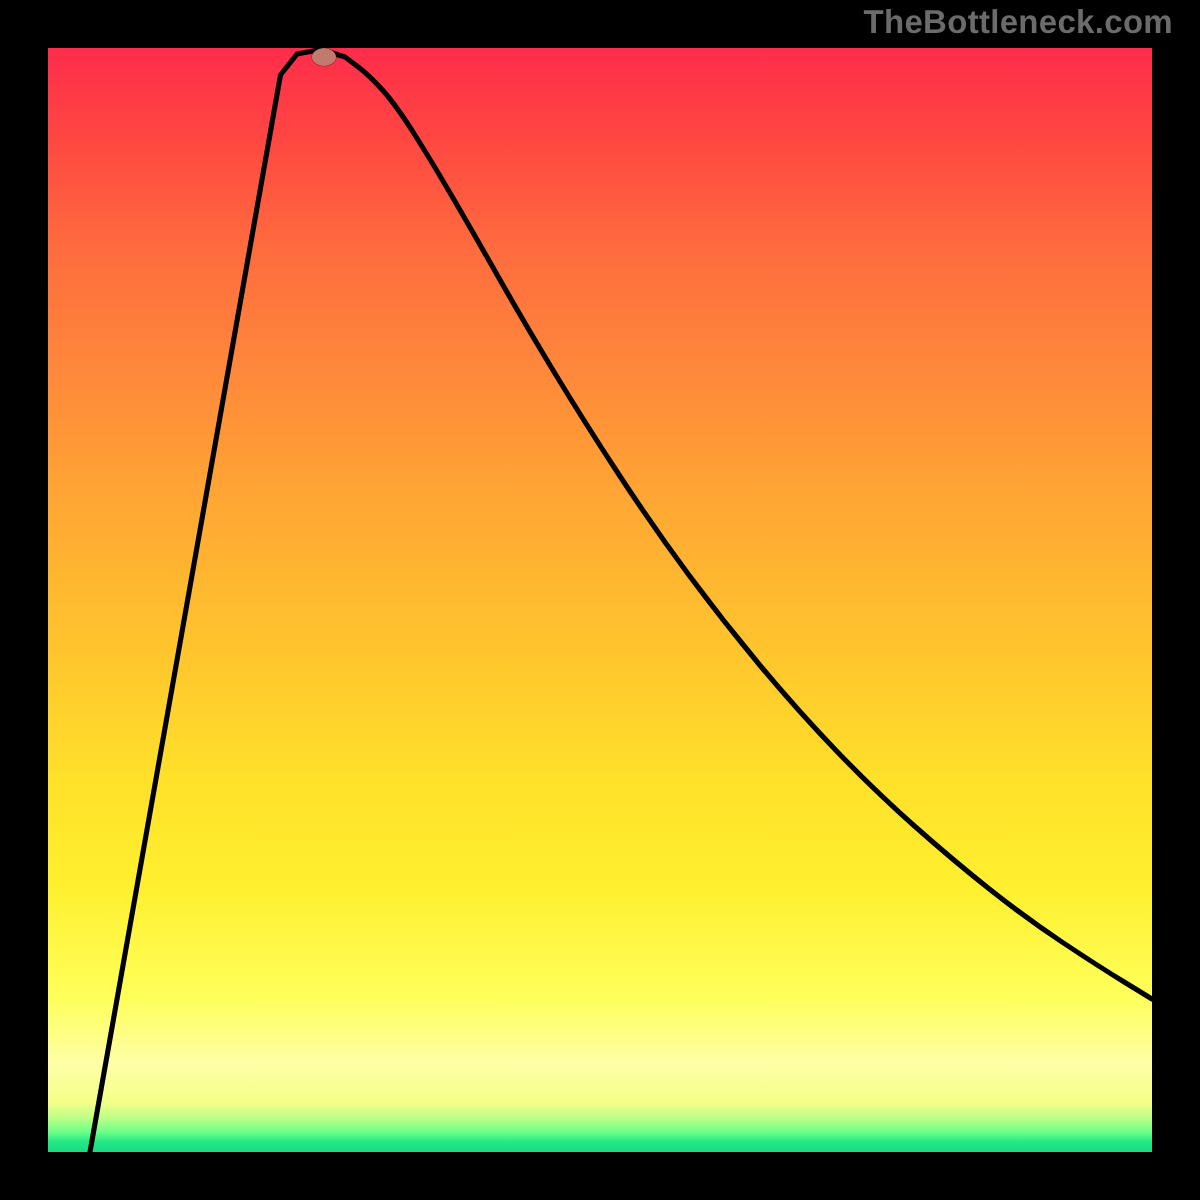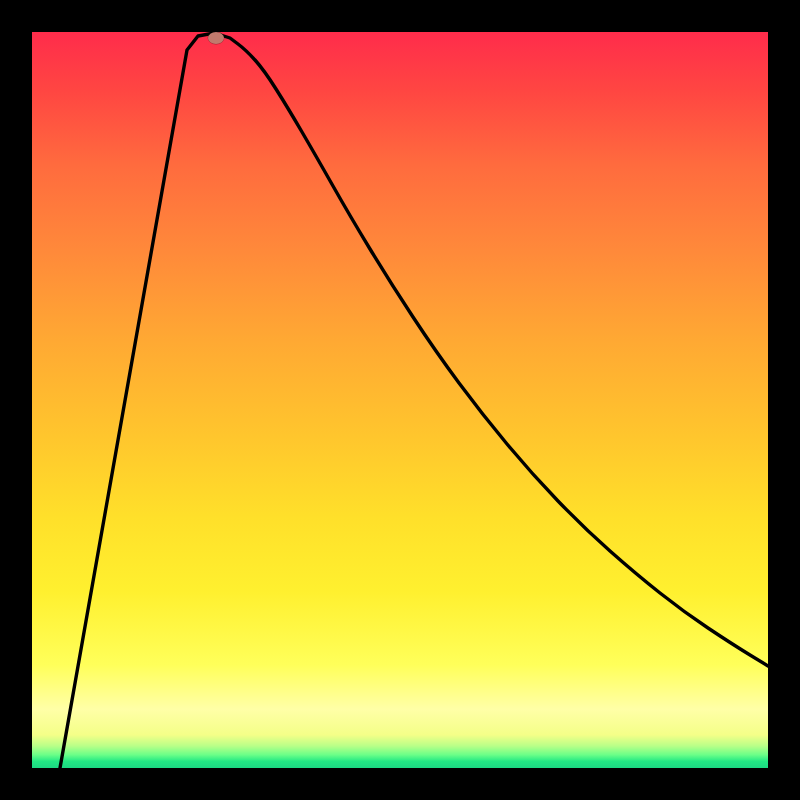--- a/index.html
+++ b/index.html
@@ -67,20 +67,21 @@
     border-radius: 50%;
     background: #c17a6d;
     box-shadow: 0 0 0 0.4px rgba(0,0,0,0.35);
     transform: translate(-50%, -50%);
   }
 </style>
 </head>
 <body>
 
 <div class="frame">
+  <div class="watermark">TheBottleneck.com</div>
   <div class="plot">
     <div class="gradient"></div>
     <svg class="curve" viewBox="0 0 736 736" preserveAspectRatio="none">
       <path fill="none" stroke="#000" stroke-width="3.4" stroke-linejoin="round" stroke-linecap="round" d="M 28 736 L 155 18 L 166 4 L 182 1 L 198 6 Q 198 6 206 12 Q 214 18 223 28 Q 232 38 244 57 Q 256 76 270 100 Q 284 124 301 154 Q 318 184 338 217 Q 358 250 381 285 Q 404 320 427 351 Q 450 382 475 412 Q 500 442 526 469 Q 552 496 578 519 Q 604 542 628 561 Q 652 580 676 596 Q 700 612 718 623 T 736 634"></path>
     </svg>
     <div class="dot" style="left: 184px; top: 6px;"></div>
   </div>
 </div>
 
 </body></html>

